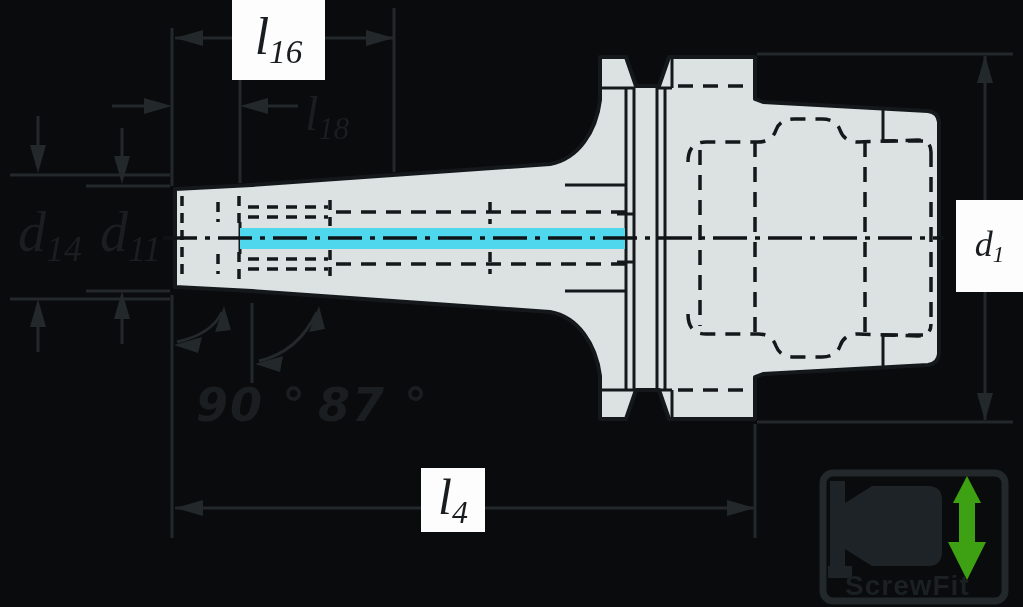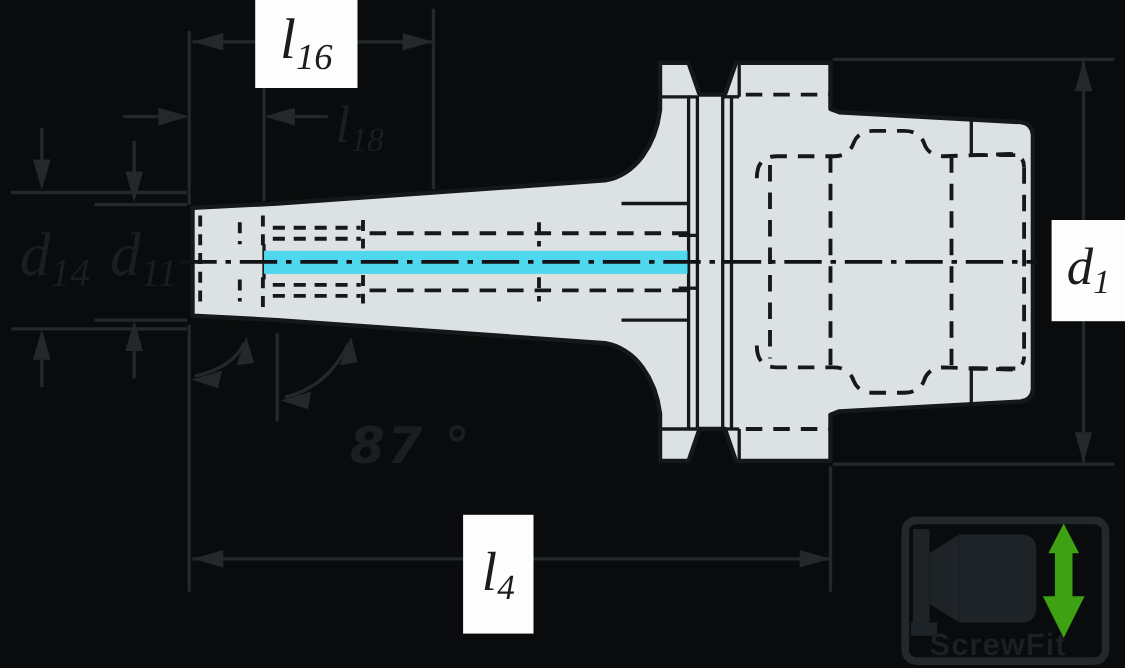--- a/index.html
+++ b/index.html
@@ -162,26 +162,27 @@
   </div>
 
   <div class="dimlabel" style="left:18px;top:204px;font-size:56px;">
     <span>d</span><sub>14</sub>
   </div>
 
   <div class="dimlabel" style="left:100px;top:204px;font-size:56px;">
     <span>d</span><sub>11</sub>
   </div>
 
+  <div class="anglelabel" style="left:196px;top:382px;font-size:46px;">90 °</div>
 
   <div class="anglelabel" style="left:318px;top:382px;font-size:46px;">87 °</div>
 
-  <div class="dimlabel boxed" style="left:421px;top:468px;width:64px;height:108px;font-size:50px;">
+  <div class="dimlabel boxed" style="left:421px;top:468px;width:64px;height:64px;font-size:50px;">
     <span><span>l</span><sub>4</sub></span>
   </div>
 
-  <div class="dimlabel boxed" style="left:956px;top:200px;width:67px;height:92px;font-size:48px;">
+  <div class="dimlabel boxed" style="left:956px;top:200px;width:67px;height:92px;font-size:36px;">
     <span><span>d</span><sub>1</sub></span>
   </div>
 
   <div class="logotext" style="left:845px;top:570px;text-align:right;">ScrewFit</div>
 
 </div>
 
 </body></html>

